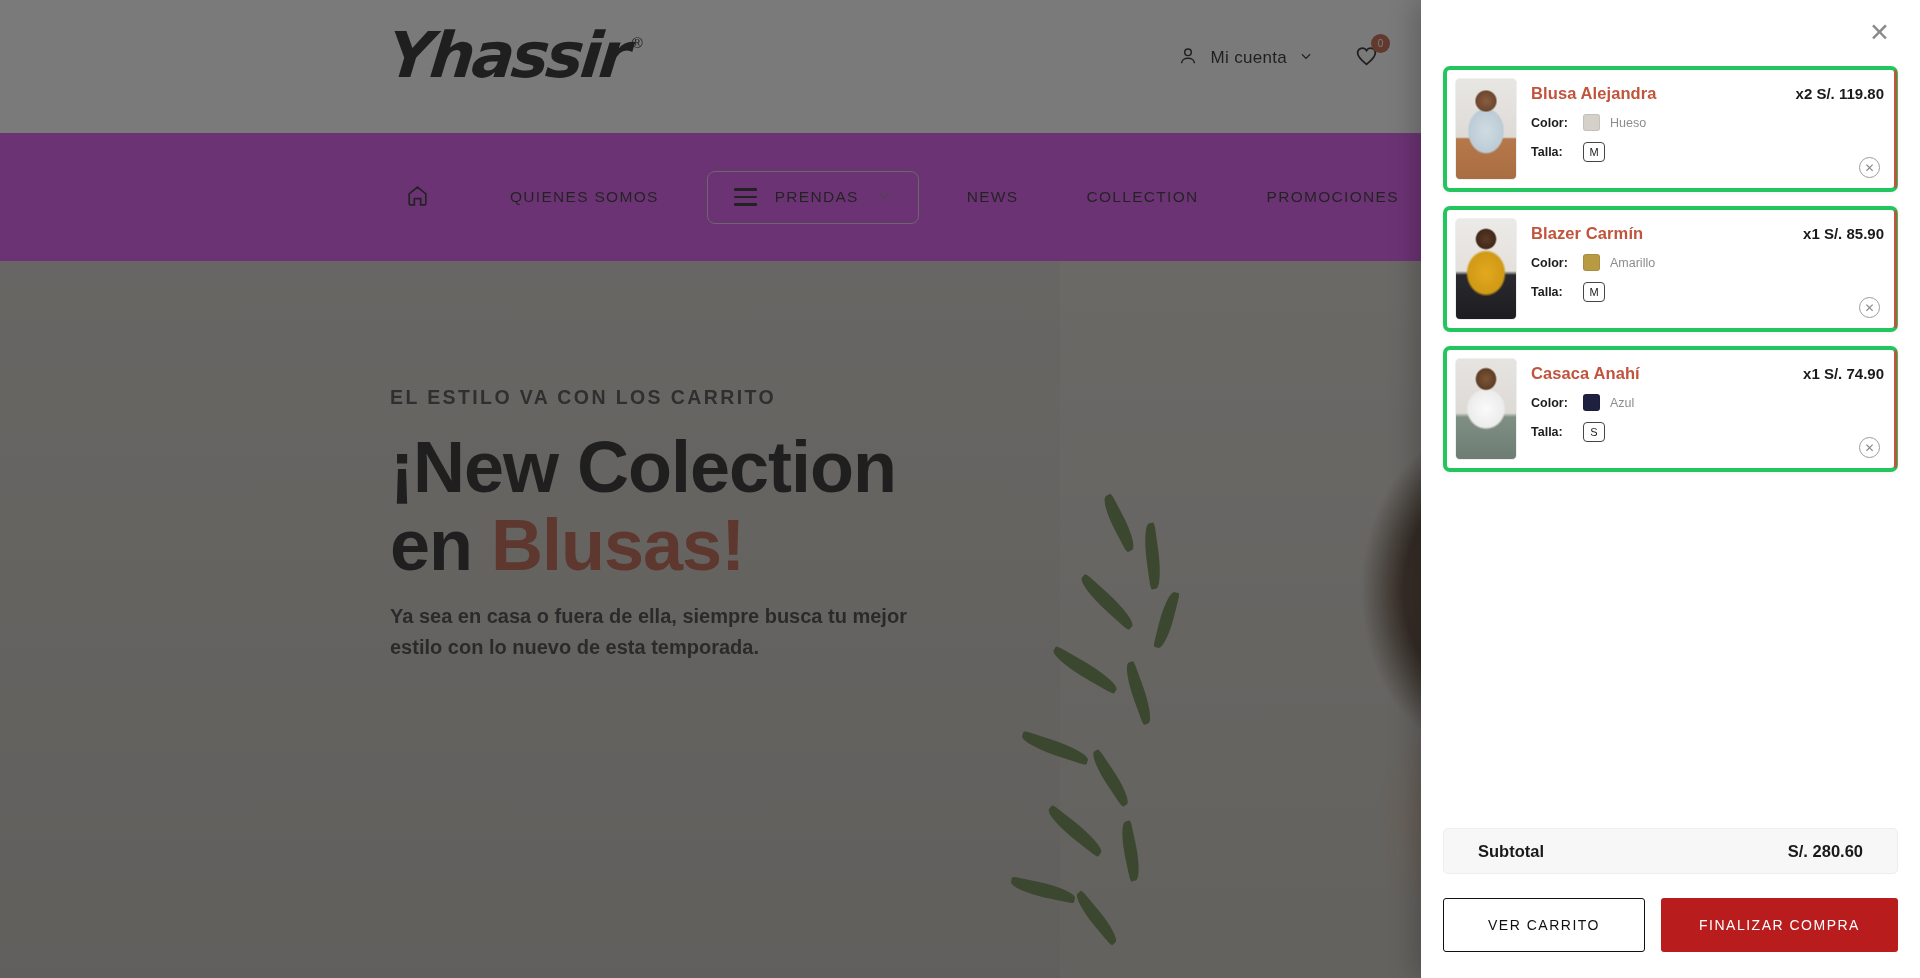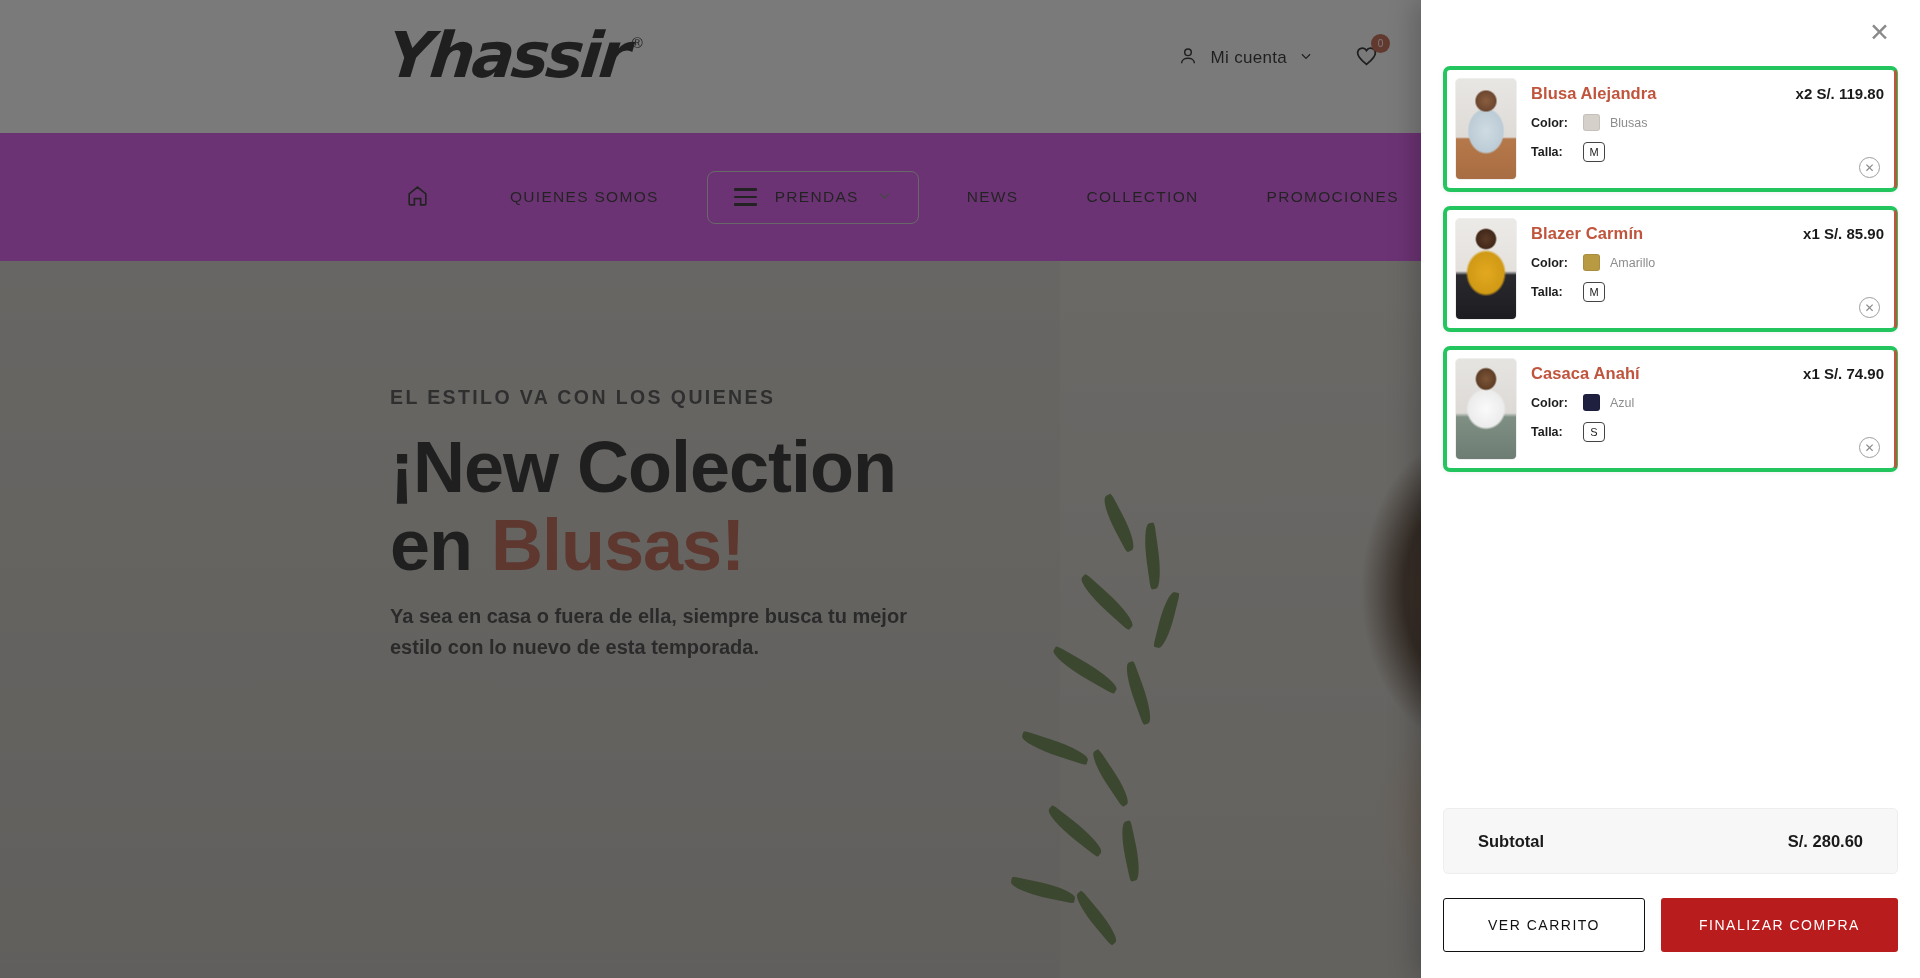--- a/index.html
+++ b/index.html
@@ -141,21 +141,21 @@
     position:absolute; right:4px; bottom:2px;
     width:21px; height:21px; border-radius:50%;
     border:1.4px solid #9d9d9d; color:#8a8a8a;
     display:flex; align-items:center; justify-content:center;
     font-size:12px; cursor:pointer;
   }
 
   .drawer-foot { flex:0 0 auto; padding:0 22px 26px; }
   .subtotal {
     background:#f7f7f7; border:1px solid #eee; border-radius:5px;
-    height:66px; display:flex; align-items:center; justify-content:space-between;
+    height:46px; display:flex; align-items:center; justify-content:space-between;
     padding:8px 34px; margin-bottom:24px;
   }
   .subtotal-label { font-size:16.5px; font-weight:700; color:#1a1a1a; }
   .subtotal-value { font-size:16.5px; font-weight:700; color:#1a1a1a; }
   .foot-btns { display:flex; gap:16px; }
   .btn {
     height:54px; display:flex; align-items:center; justify-content:center;
     font-size:14px; letter-spacing:1.5px; cursor:pointer; border-radius:3px;
   }
   .btn-outline { flex:0 0 202px; border:1.8px solid #111; color:#111; background:#fff; }
@@ -252,21 +252,21 @@
       <div class="leaf" style="left:72px;top:400px;width:13px;height:64px;transform:rotate(-20deg);"></div>
       <div class="leaf" style="left:-12px;top:452px;width:14px;height:70px;transform:rotate(-72deg);"></div>
       <div class="leaf" style="left:44px;top:486px;width:13px;height:62px;transform:rotate(-34deg);"></div>
       <div class="leaf" style="left:8px;top:536px;width:14px;height:68px;transform:rotate(-52deg);"></div>
       <div class="leaf" style="left:64px;top:560px;width:13px;height:60px;transform:rotate(-12deg);"></div>
       <div class="leaf" style="left:-24px;top:596px;width:14px;height:66px;transform:rotate(-78deg);"></div>
       <div class="leaf" style="left:30px;top:626px;width:13px;height:62px;transform:rotate(-40deg);"></div>
     </div>
 
     <div class="hero-copy">
-      <div class="eyebrow">EL ESTILO VA CON LOS QUIENES</div>
+      <div class="eyebrow">EL ESTILO VA CON LOS CARRITO</div>
       <div class="h1">
         <div>¡New Colection</div>
         <div>
           <span>en </span><span class="accent">Blusas!</span>
         </div>
       </div>
       <div class="hero-sub">Ya sea en casa o fuera de ella, siempre busca tu mejor estilo con lo nuevo de esta temporada.</div>
     </div>
   </div>
 </div>
@@ -289,21 +289,21 @@
           linear-gradient(180deg,#e8e6e3 0%,#dedbd7 58%,#b5784a 60%,#a86d42 100%);"></div>
       </div>
       <div class="item-main">
         <div class="item-head">
           <span class="item-title">Blusa Alejandra</span>
           <span class="item-price">x2 S/. 119.80</span>
         </div>
         <div class="attr">
           <span class="attr-label">Color:</span>
           <span class="swatch" style="background:#d5d1ca"></span>
-          <span class="attr-val">Blusas</span>
+          <span class="attr-val">Hueso</span>
         </div>
         <div class="attr">
           <span class="attr-label">Talla:</span>
           <span class="size-box">M</span>
         </div>
         <div class="remove">✕</div>
       </div>
     </div>
 
     <div class="item">

